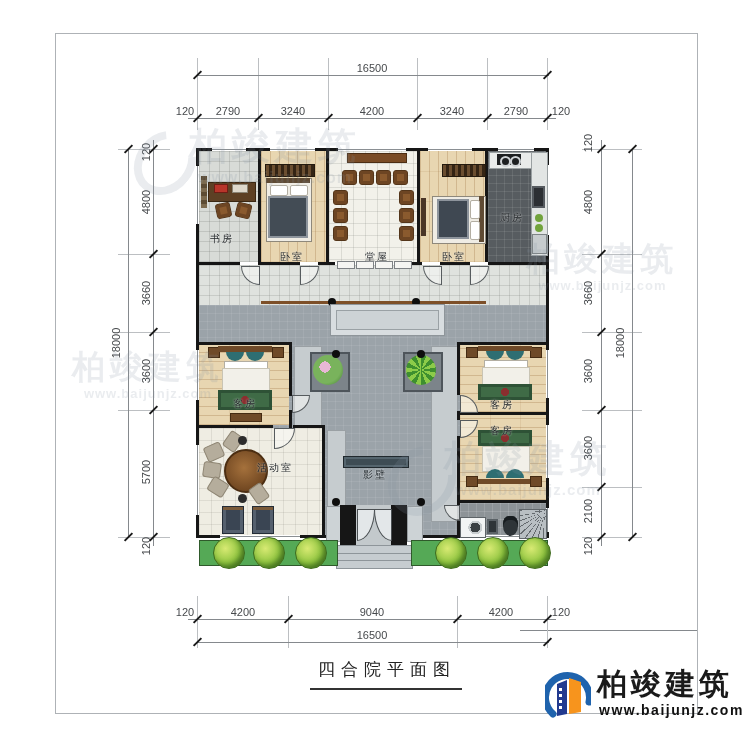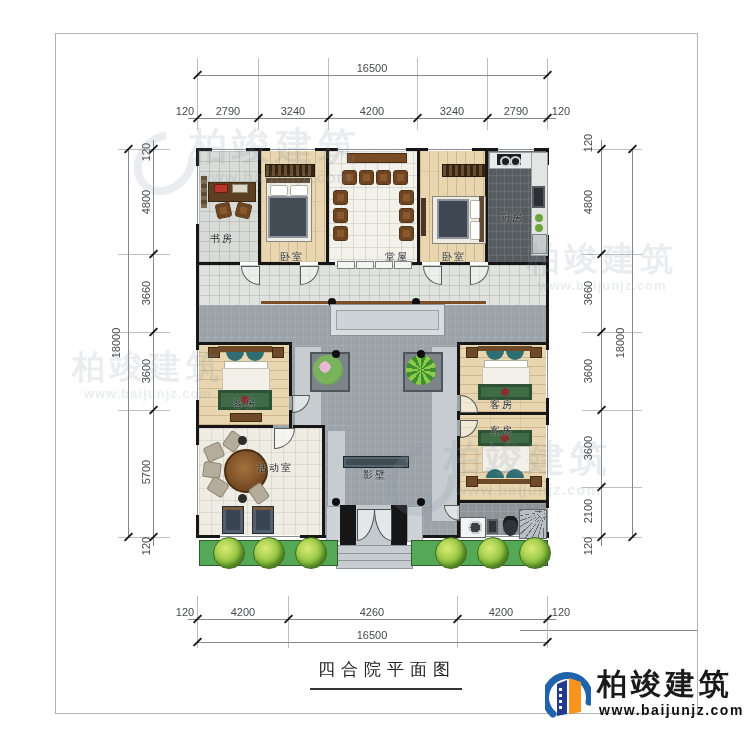--- a/index.html
+++ b/index.html
@@ -76,21 +76,21 @@
 <div class="dl" style="left:188px;top:619px;width:368px;height:1px"></div>
 <div class="dl" style="left:196px;top:642px;width:353px;height:1px"></div>
 <div class="tk" style="left:192px;top:618px"></div>
 <div class="tk" style="left:283px;top:618px"></div>
 <div class="tk" style="left:452px;top:618px"></div>
 <div class="tk" style="left:542px;top:618px"></div>
 <div class="tk" style="left:192px;top:641px"></div>
 <div class="tk" style="left:542px;top:641px"></div>
 <div class="dt" style="left:172px;top:606px;width:26px">120</div>
 <div class="dt" style="left:223px;top:606px;width:40px">4200</div>
-<div class="dt" style="left:352px;top:606px;width:40px">4260</div>
+<div class="dt" style="left:352px;top:606px;width:40px">9040</div>
 <div class="dt" style="left:481px;top:606px;width:40px">4200</div>
 <div class="dt" style="left:548px;top:606px;width:26px">120</div>
 <div class="dt" style="left:346px;top:629px;width:52px">16500</div>
 
 <div class="xl" style="left:118px;top:149px;width:52px;height:1px"></div>
 <div class="xl" style="left:118px;top:254px;width:52px;height:1px"></div>
 <div class="xl" style="left:118px;top:332px;width:52px;height:1px"></div>
 <div class="xl" style="left:118px;top:410px;width:52px;height:1px"></div>
 <div class="xl" style="left:118px;top:537px;width:52px;height:1px"></div>
 <div class="dl" style="left:128px;top:148px;width:1px;height:390px"></div>
@@ -326,21 +326,21 @@
 <div class="abs" style="left:411px;top:540px;width:135px;height:24px;background:#55a956;border:1px solid #2f5a2b"></div>
 <div class="bush" style="left:213px;top:537px"></div>
 <div class="bush" style="left:253px;top:537px"></div>
 <div class="bush" style="left:295px;top:537px"></div>
 <div class="bush" style="left:435px;top:537px"></div>
 <div class="bush" style="left:477px;top:537px"></div>
 <div class="bush" style="left:519px;top:537px"></div>
 
 <div class="lbl" style="left:208px;top:232px;width:28px">书房</div>
 <div class="lbl" style="left:278px;top:250px;width:28px">卧室</div>
-<div class="lbl" style="left:383px;top:250px;width:28px">堂屋</div>
+<div class="lbl" style="left:363px;top:250px;width:28px">堂屋</div>
 <div class="lbl" style="left:440px;top:250px;width:28px">卧室</div>
 <div class="lbl" style="left:498px;top:211px;width:28px">厨房</div>
 <div class="lbl" style="left:231px;top:397px;width:28px">客房</div>
 <div class="lbl" style="left:254px;top:461px;width:42px">活动室</div>
 <div class="lbl" style="left:488px;top:398px;width:28px">客房</div>
 <div class="lbl" style="left:488px;top:424px;width:28px">客房</div>
 <div class="lbl" style="left:361px;top:468px;width:28px;color:#20282d">影壁</div>
 
 <div class="wm" style="left:140px;top:125px;width:270px">
   <span class="wmicon" style="left:-4px;top:4px;width:42px;height:52px"></span>

